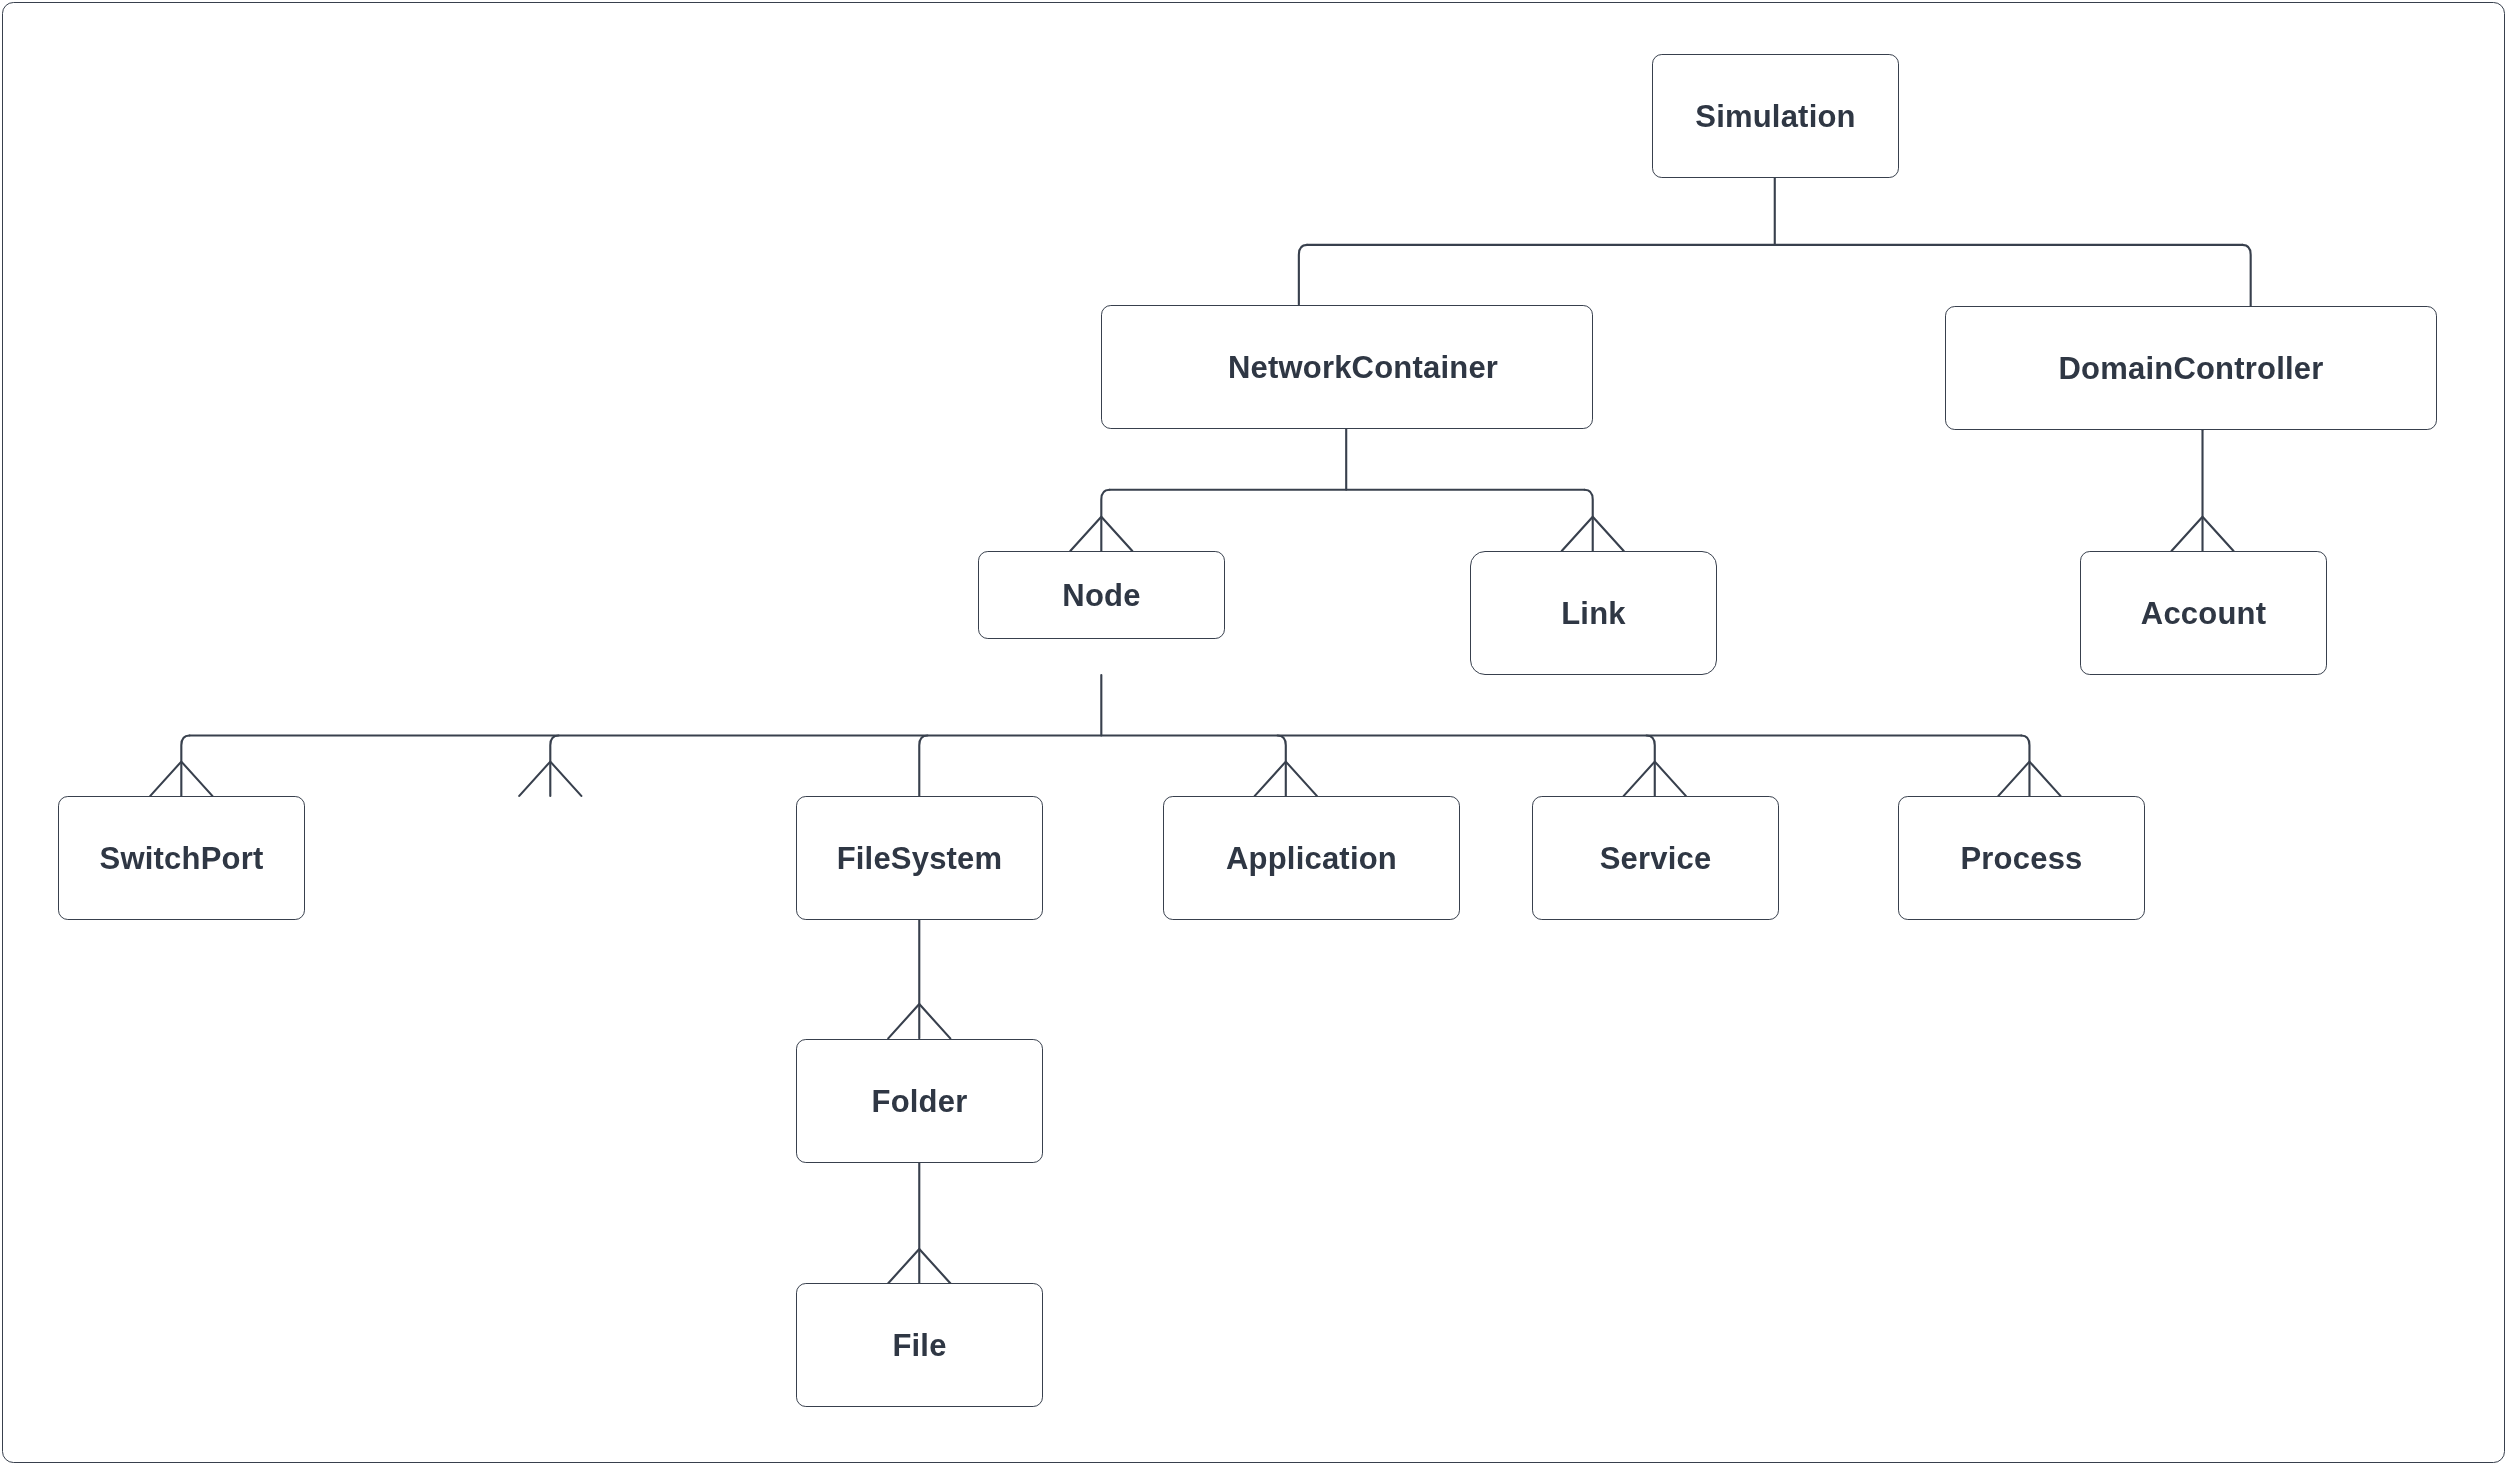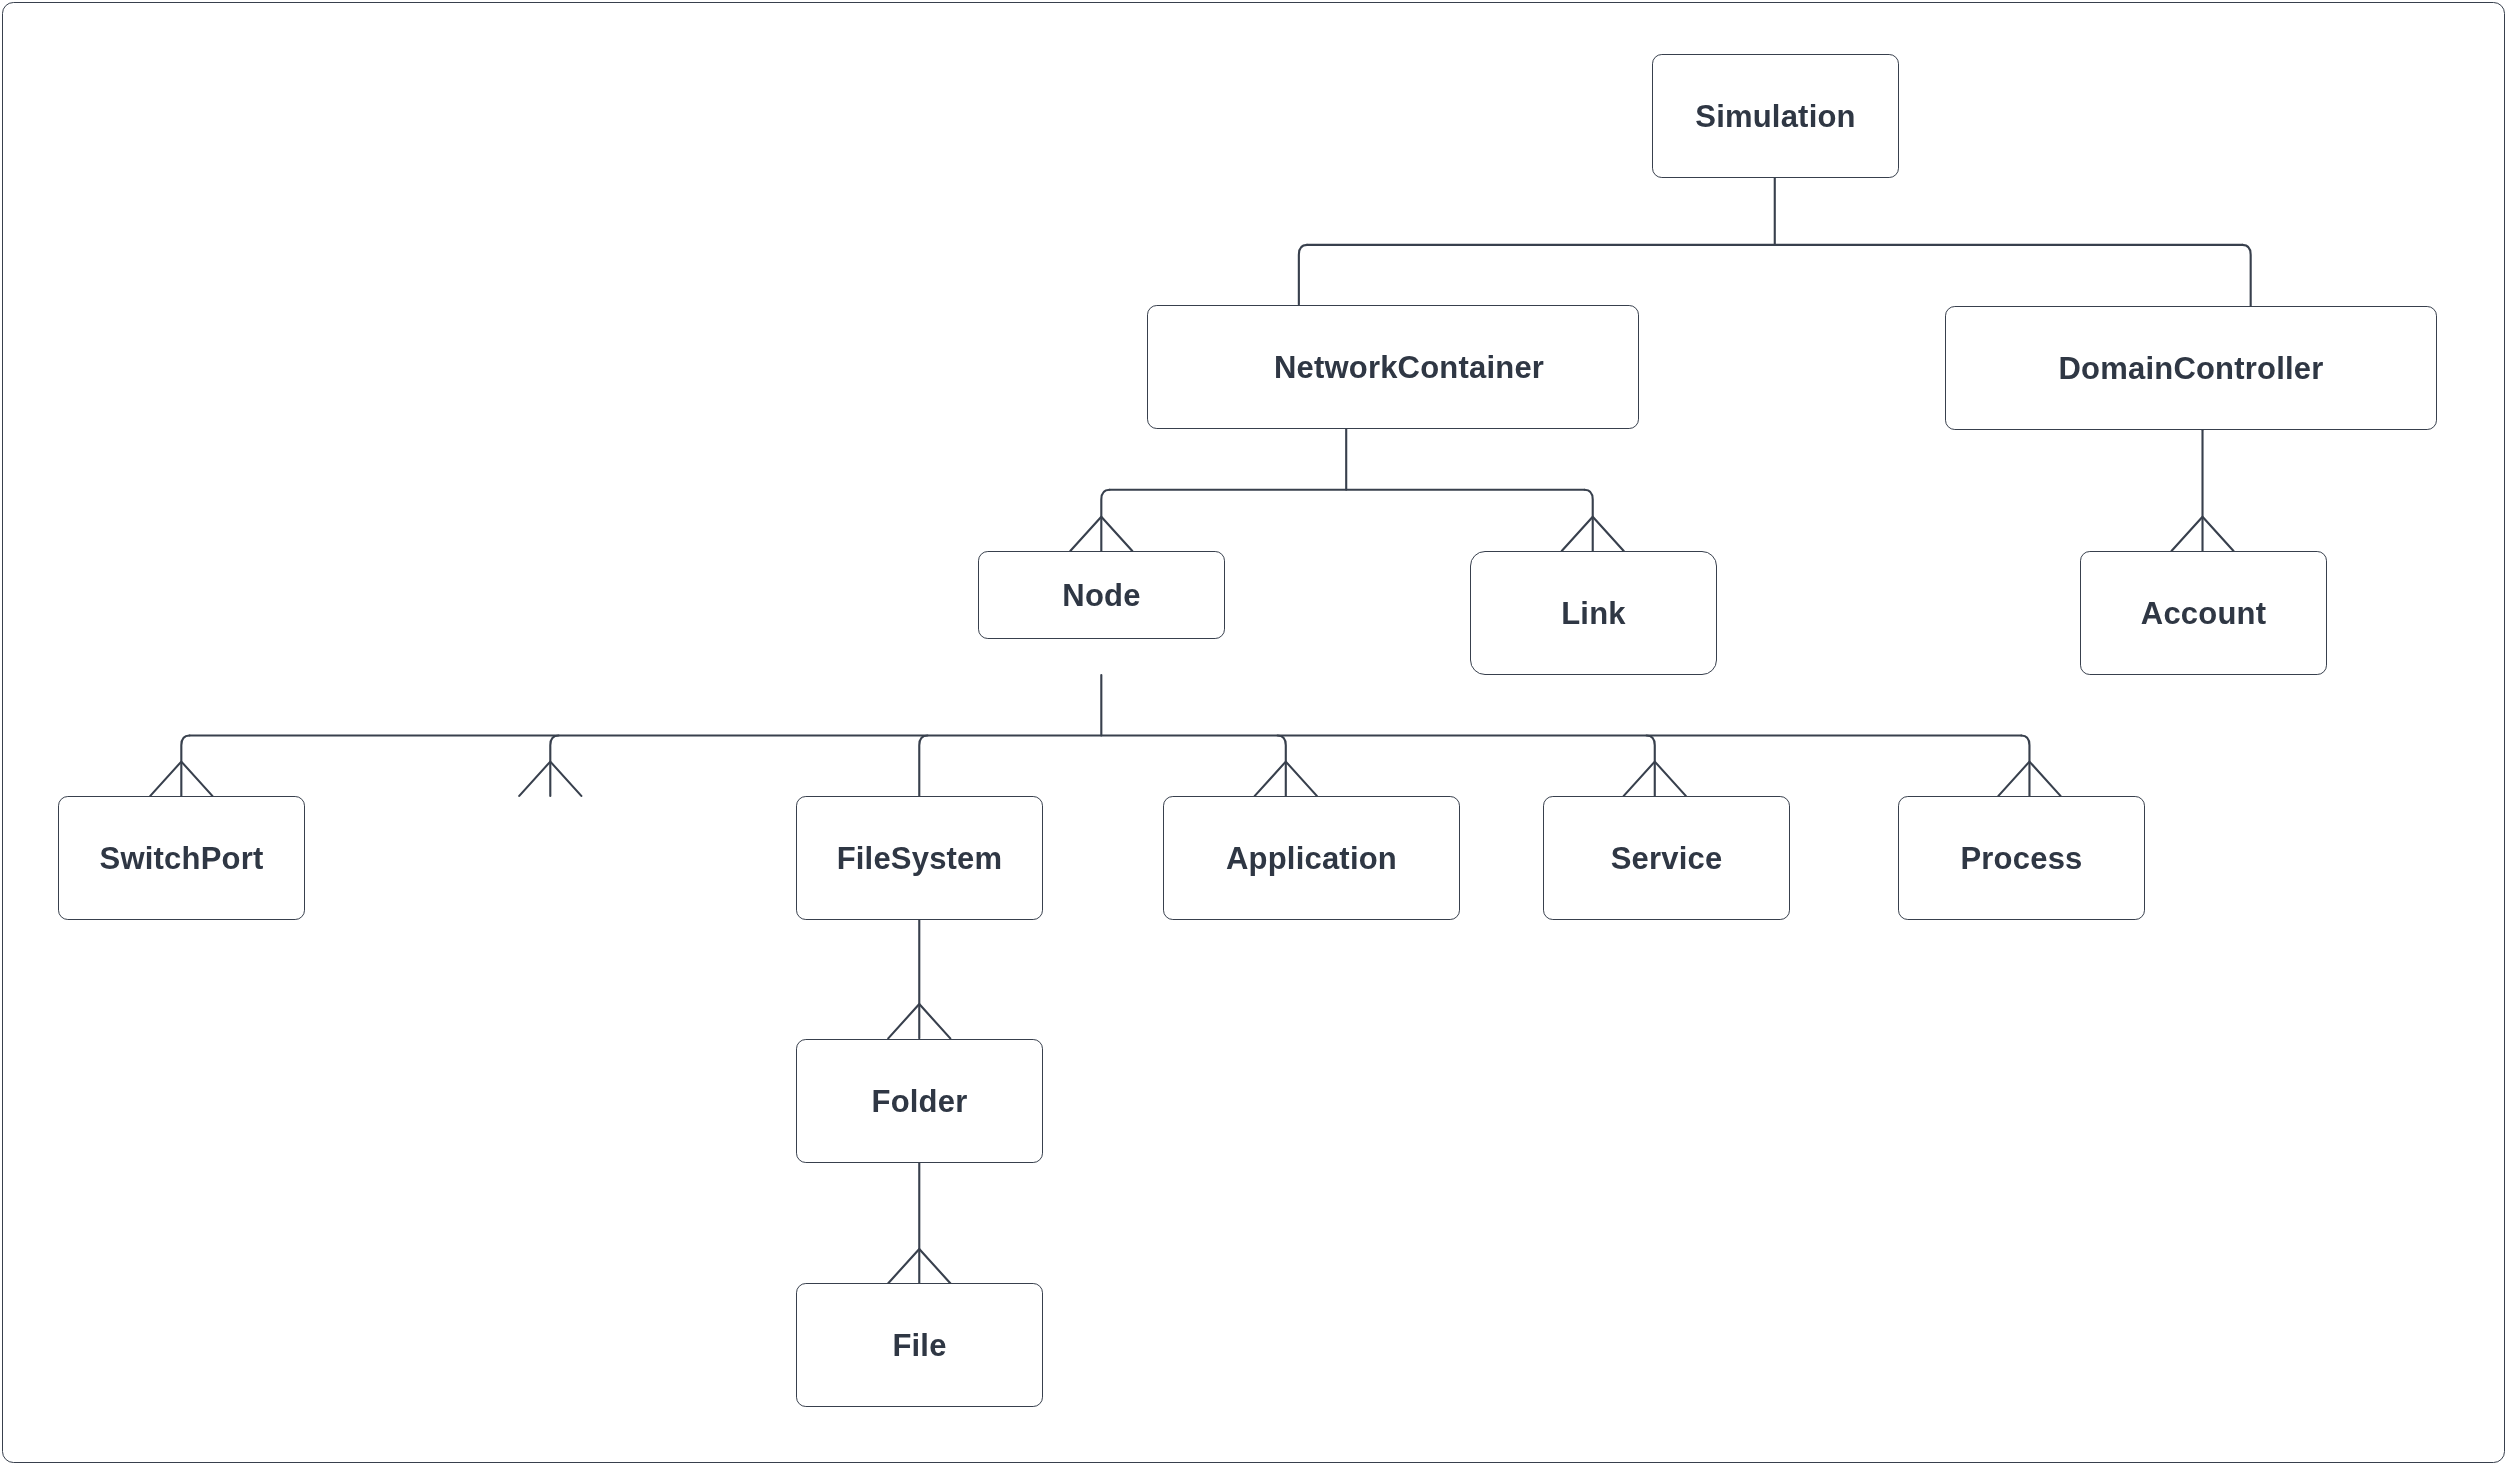--- a/index.html
+++ b/index.html
@@ -110,21 +110,21 @@
       <path d="M 1126 1424 L 1126 1572"></path>
       <path d="M 1088 1572 L 1126 1530 L 1164 1572"></path>
     </g>
 
   </svg>
 
   <div class="node-box" style="left:1652px; top:54px; width:247px; height:124px;">
     <span class="node-label">Simulation</span>
   </div>
 
-  <div class="node-box" style="left:1147px; top:305px; width:492px; height:124px;padding-left:32px;">
+  <div class="node-box" style="left:1101px; top:305px; width:492px; height:124px;padding-left:32px;">
     <span class="node-label">NetworkContainer</span>
   </div>
 
   <div class="node-box" style="left:1945px; top:306px; width:492px; height:124px;">
     <span class="node-label">DomainController</span>
   </div>
 
   <div class="node-box" style="left:978px; top:551px; width:247px; height:88px;">
     <span class="node-label">Node</span>
   </div>
@@ -143,21 +143,21 @@
 
 
   <div class="node-box" style="left:796px; top:796px; width:247px; height:124px;">
     <span class="node-label">FileSystem</span>
   </div>
 
   <div class="node-box" style="left:1163px; top:796px; width:297px; height:124px;">
     <span class="node-label">Application</span>
   </div>
 
-  <div class="node-box" style="left:1532px; top:796px; width:247px; height:124px;margin-left:11px;">
+  <div class="node-box" style="left:1532px; top:796px; width:247px; height:124px;">
     <span class="node-label">Service</span>
   </div>
 
   <div class="node-box" style="left:1898px; top:796px; width:247px; height:124px;">
     <span class="node-label">Process</span>
   </div>
 
   <div class="node-box" style="left:796px; top:1039px; width:247px; height:124px;">
     <span class="node-label">Folder</span>
   </div>

